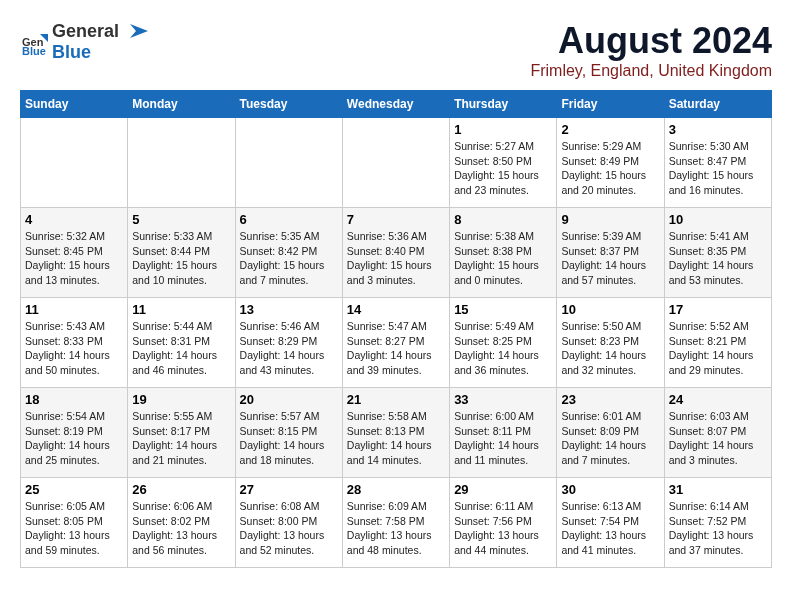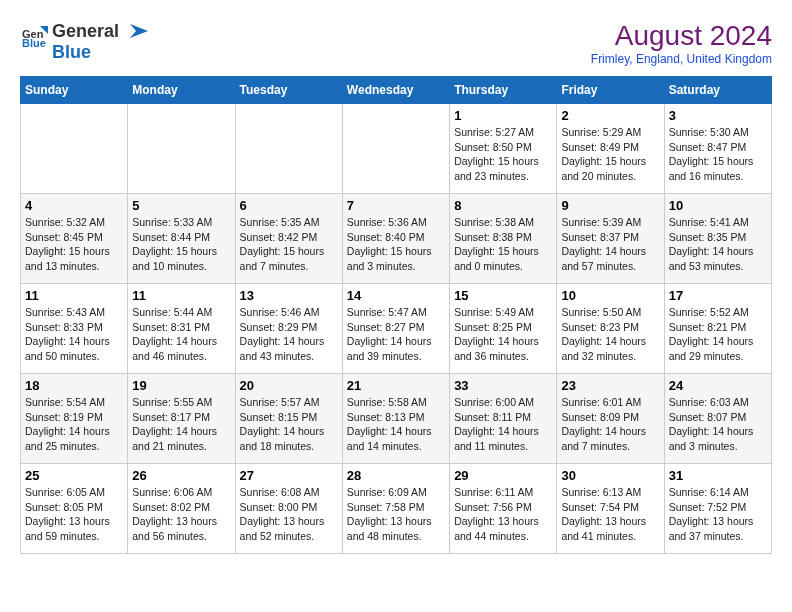--- a/index.html
+++ b/index.html
@@ -11,37 +11,38 @@
       padding: 20px;
     }
     .header-area {
       display: flex;
       justify-content: space-between;
       align-items: flex-start;
       margin-bottom: 10px;
     }
     .logo {
       display: flex;
+      align-items: center;
       gap: 4px;
     }
     .logo-icon {
       width: 28px;
       height: 28px;
     }
     .title-area {
       text-align: right;
     }
     .main-title {
-      font-size: 28px;
-      font-weight: normal;
-      color: #701a75;
+      font-size: 36px;
+      font-weight: bold;
+      color: #0f172a;
     }
     .subtitle {
-      font-size: 12px;
-      color: #1d4ed8;
+      font-size: 16px;
+      color: #7f1d1d;
     }
     table {
       width: 100%;
       border-collapse: collapse;
       font-size: 11px;
       padding-left: 36px;
     }
     thead tr {
       background-color: #1a6bba;
       color: white;

